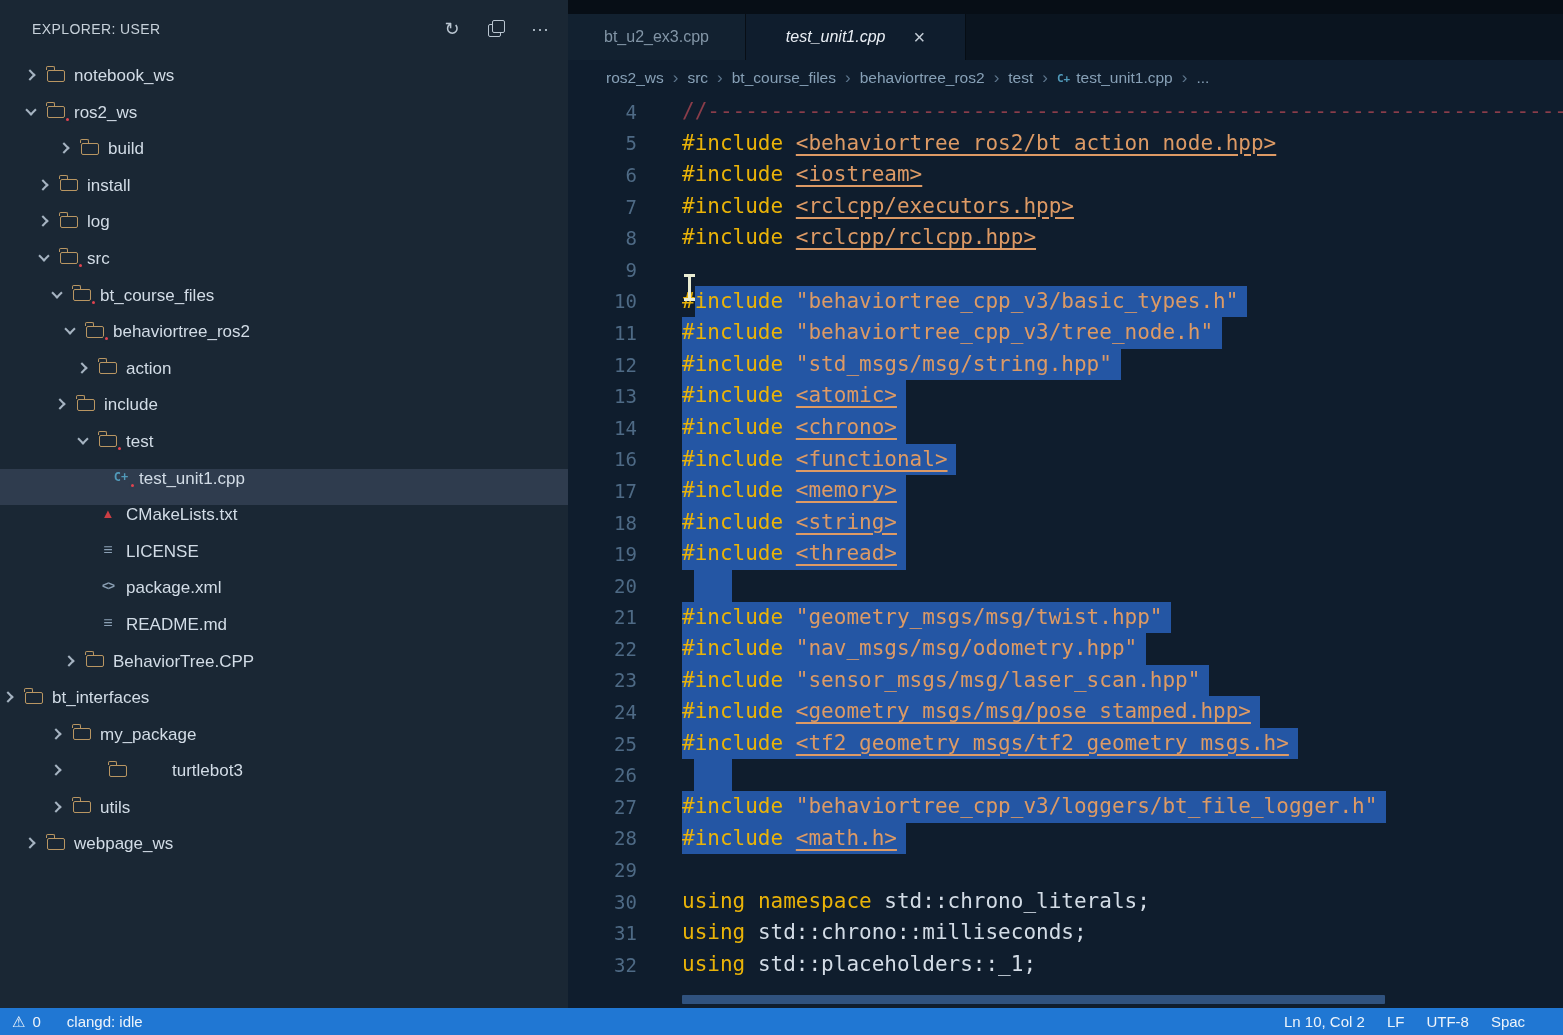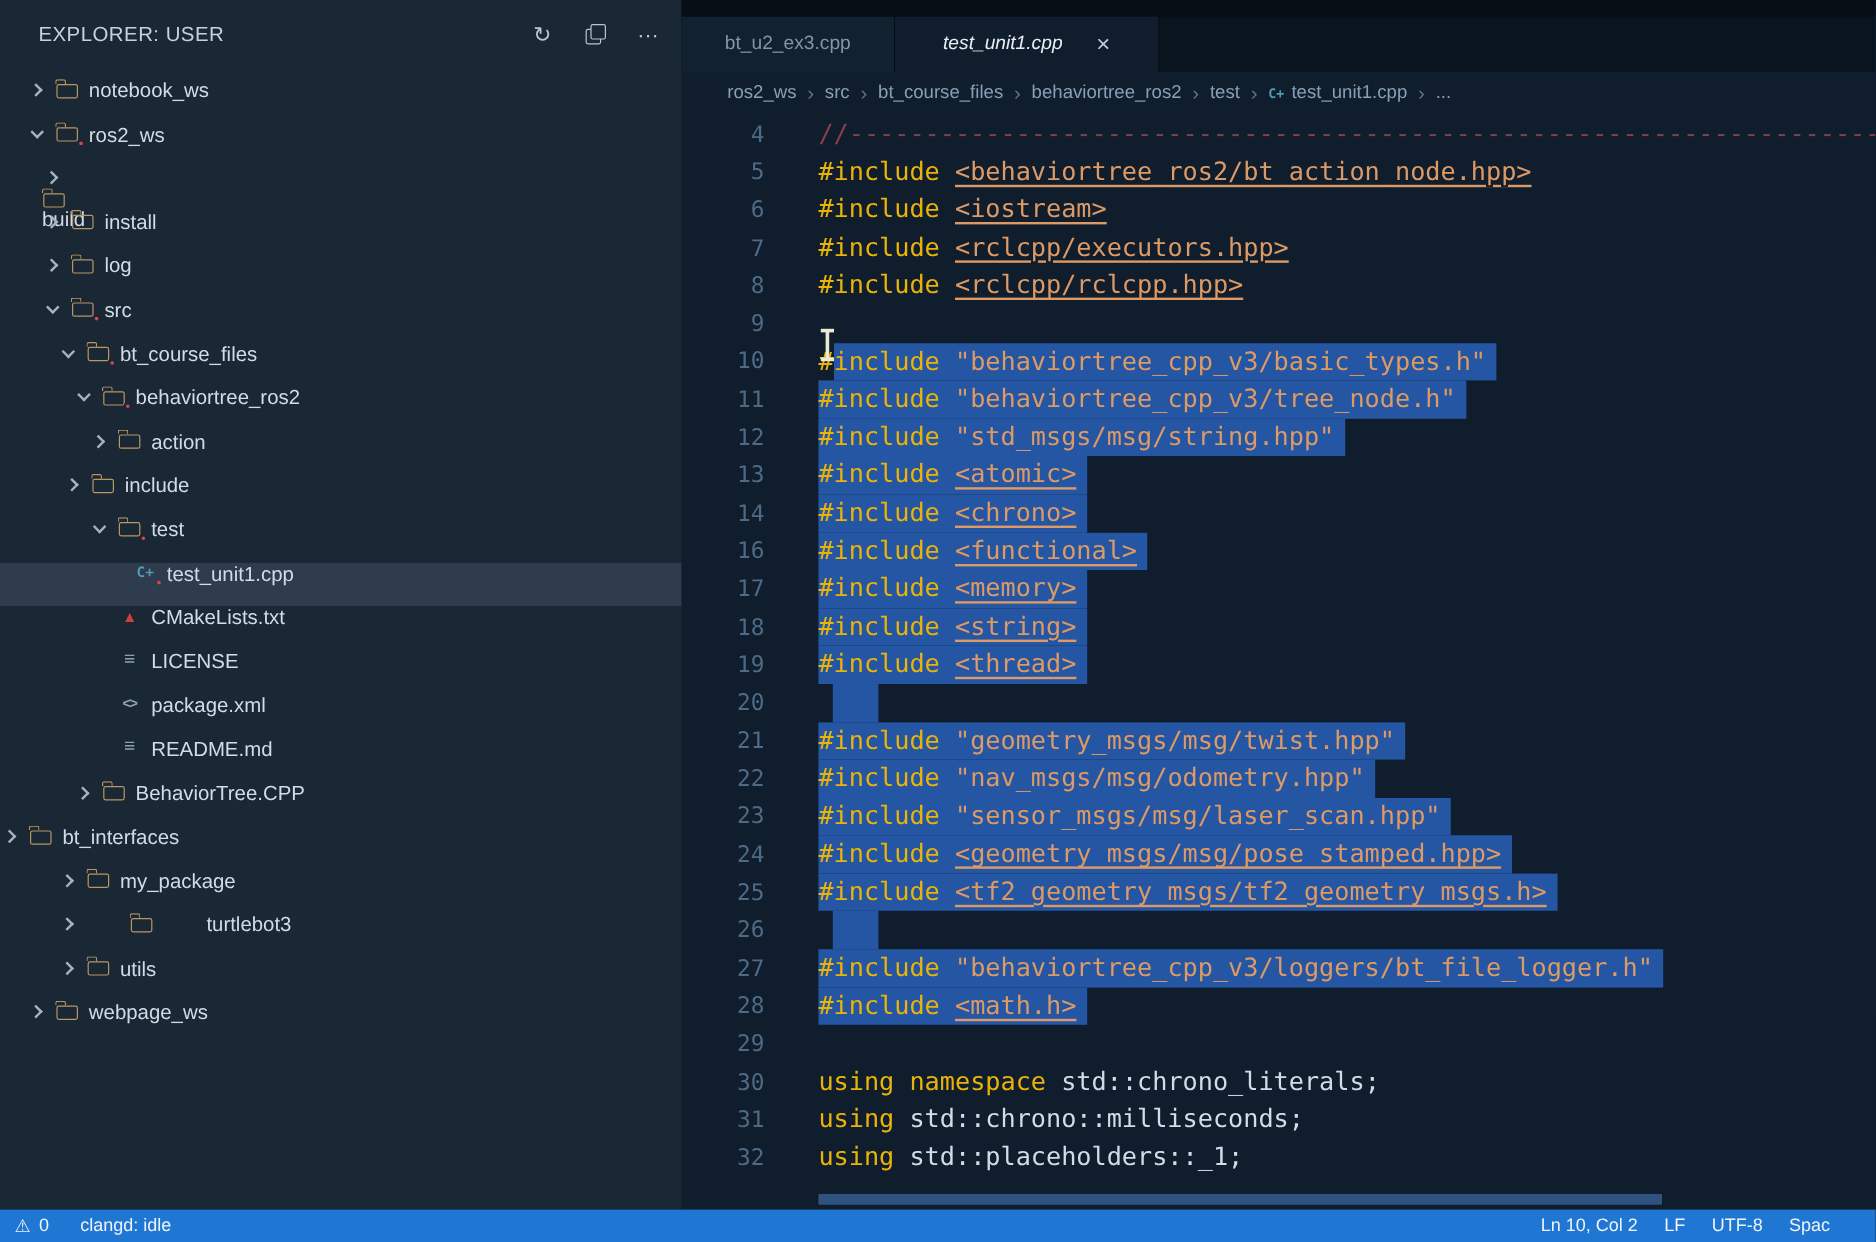--- a/index.html
+++ b/index.html
@@ -3,21 +3,21 @@
 <meta charset="utf-8">
 <style>
   * { margin:0; padding:0; box-sizing:border-box; }
   html,body { width:1563px; height:1035px; overflow:hidden; background:#0f1d2d;
               font-family:"Liberation Sans", sans-serif; }
   .app { display:flex; width:1563px; height:1008px; position:relative; }
 
   
   .sidebar { width:568px; height:100%; background:#1a2734; flex:none; display:flex; flex-direction:column; }
   .sb-header { height:58px; display:flex; align-items:center; padding:0 18px 0 32px; }
-  .sb-title { color:#c7d1da; font-size:17px; letter-spacing:.4px; }
+  .sb-title { color:#c7d1da; font-size:14px; letter-spacing:.4px; }
   .sb-icons { margin-left:auto; display:flex; align-items:center; gap:24px; }
   .sb-icon { color:#b9c5d0; font-size:18px; width:20px; height:20px; display:flex; align-items:center; justify-content:center; cursor:pointer; }
   .sb-icon.squares { position:relative; }
   .sb-icon.squares::before { content:''; position:absolute; left:2px; bottom:2px; width:11px; height:11px; border:1.6px solid #b9c5d0; border-radius:2px; }
   .sb-icon.squares::after  { content:''; position:absolute; right:1px; top:1px; width:11px; height:11px; border:1.6px solid #b9c5d0; border-radius:2px; background:#1a2734; }
 
   .tree { margin-top:8px; }
   .tree-row { display:flex; align-items:flex-start; height:36.6px; cursor:pointer; white-space:nowrap; }
   .tree-row.selected { background:#2f3c4e; }
   .chev-box { width:18px; height:18px; flex:none; display:flex; align-items:center; justify-content:center; margin-right:6px; }
@@ -110,21 +110,21 @@
         <div class="tree-row" style="padding-left: 22px;">
           <span class="chev-box">
             <i class="chev down"></i>
           </span>
           <span class="tree-icon">
             <span class="folder-shape"></span>
             <b class="dot"></b>
           </span>
           <span class="tree-label">ros2_ws</span>
         </div>
-        <div class="tree-row" style="padding-left: 35px; flex-direction: column;">
+        <div class="tree-row" style="padding-left: 56px;">
           <span class="chev-box">
             <i class="chev right"></i>
           </span>
           <span class="tree-icon">
             <span class="folder-shape"></span>
           </span>
           <span class="tree-label">build</span>
         </div>
         <div class="tree-row" style="padding-left: 35px;">
           <span class="chev-box">

